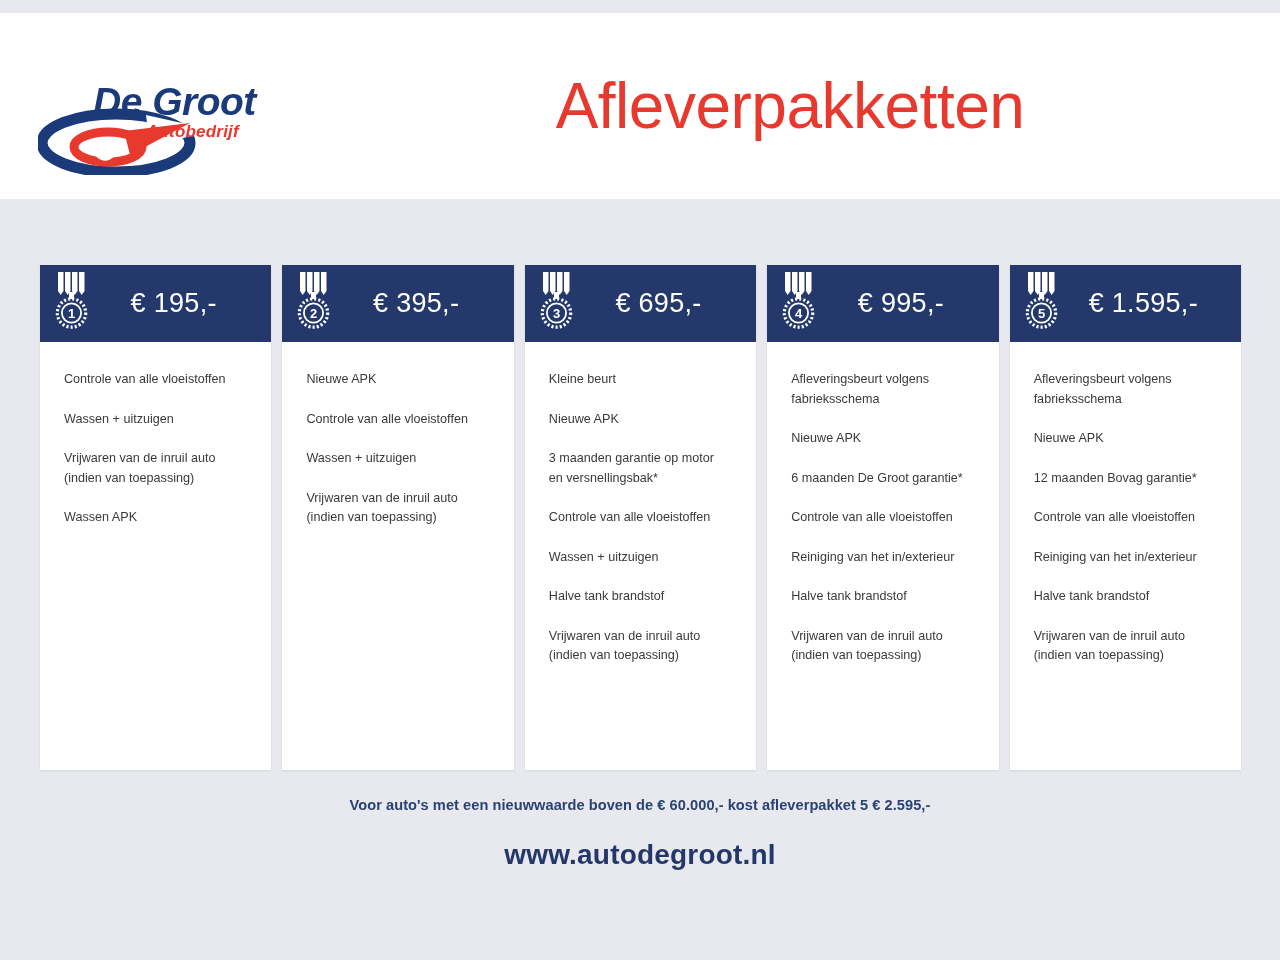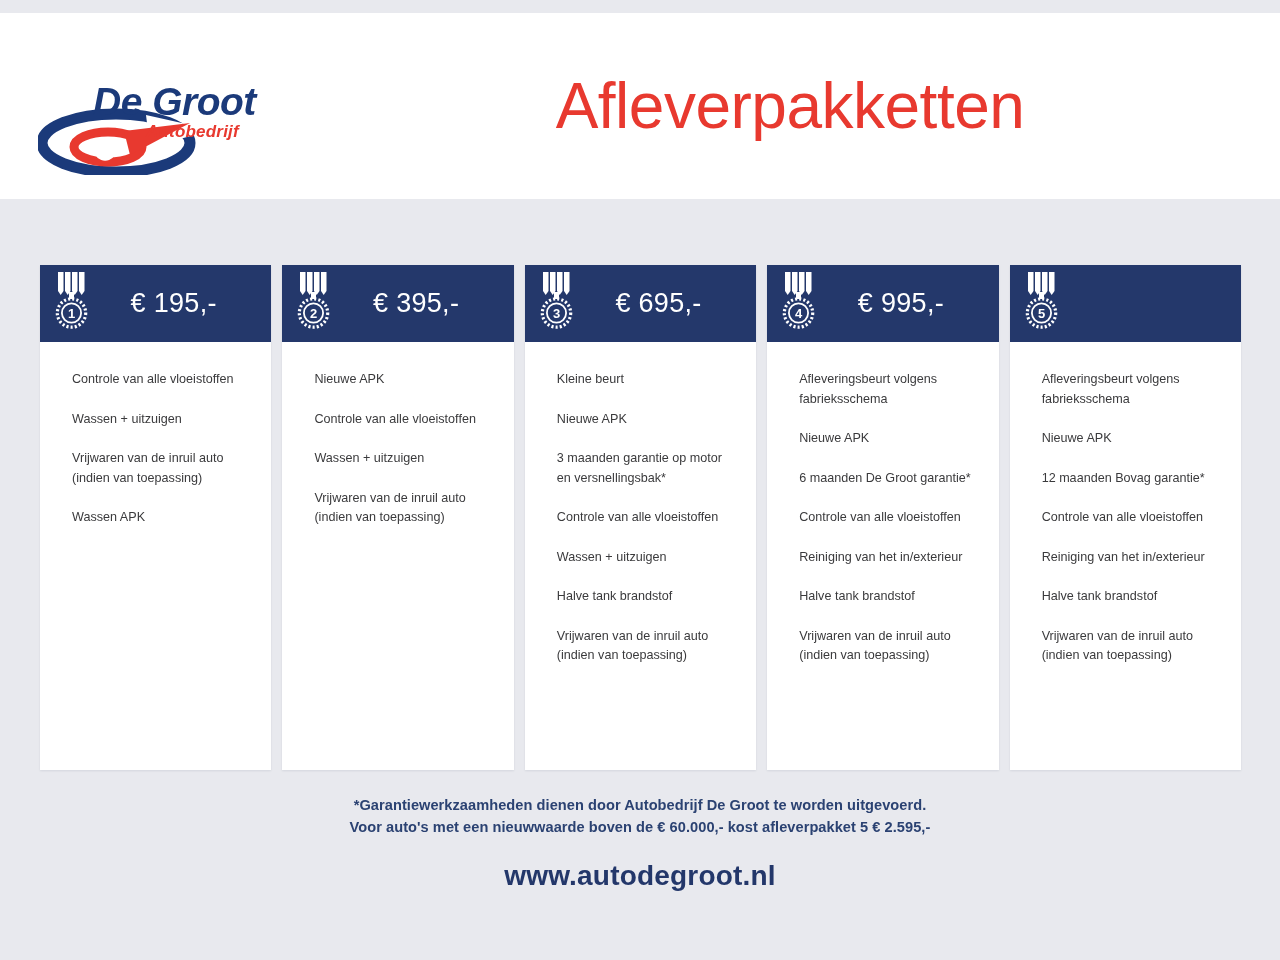--- a/index.html
+++ b/index.html
@@ -94,21 +94,21 @@
     color: #ffffff;
     font-family: "Liberation Sans", sans-serif;
     font-size: 27px;
     font-weight: normal;
     letter-spacing: 0.3px;
     white-space: nowrap;
     padding-right: 4px;
   }
   .card-body {
     flex: 1 1 auto;
-    padding: 28px 20px 18px 32px;
+    padding: 28px 20px 18px 24px;
     box-sizing: border-box;
   }
   .feature {
     font-family: "Liberation Sans", sans-serif;
     font-size: 12.6px;
     line-height: 1.55;
     color: #3a3a3c;
     margin-bottom: 20px;
     white-space: pre-line;
   }
@@ -306,36 +306,36 @@
         <path d="M13 21 l2.7 4 2.8 -4 z"></path>
         <path d="M20 21 l2.7 4 2.8 -4 z"></path>
         <path d="M27 21 l2.7 4 2.8 -4 z"></path>
         <rect x="17" y="22" width="5" height="7"></rect>
       </g>
       <circle cx="19.5" cy="43" r="14.2" fill="none" stroke="#ffffff" stroke-width="3.2" stroke-dasharray="2.1 2.1"></circle>
       <circle cx="19.5" cy="43" r="9.6" fill="none" stroke="#ffffff" stroke-width="1.8"></circle>
       <text x="19.5" y="48.3" text-anchor="middle" font-family="'Liberation Sans', sans-serif" font-size="13" font-weight="bold" fill="#ffffff">5</text>
     </svg>
           </div>
+        <div class="price">€ 1.595,-</div>
       </div>
       <div class="card-body">
           <div class="feature">Afleveringsbeurt volgens
 fabrieksschema</div>
           <div class="feature">Nieuwe APK</div>
           <div class="feature">12 maanden Bovag garantie*</div>
           <div class="feature">Controle van alle vloeistoffen</div>
           <div class="feature">Reiniging van het in/exterieur</div>
           <div class="feature">Halve tank brandstof</div>
           <div class="feature">Vrijwaren van de inruil auto
 (indien van toepassing)</div>
         </div>
       </div>
     </div>
 
   <div class="footer">
     <div>
-      <div class="footer-line">*Garantiewerkzaamheden dienen door Autobedrijf De Groot te worden uitgevoerd.</div>
       <div class="footer-line">Voor auto's met een nieuwwaarde boven de € 60.000,- kost afleverpakket 5 € 2.595,-</div>
     </div>
     <div class="footer-url">www.autodegroot.nl</div>
   </div>
 
 </div>
 
 </body></html>

